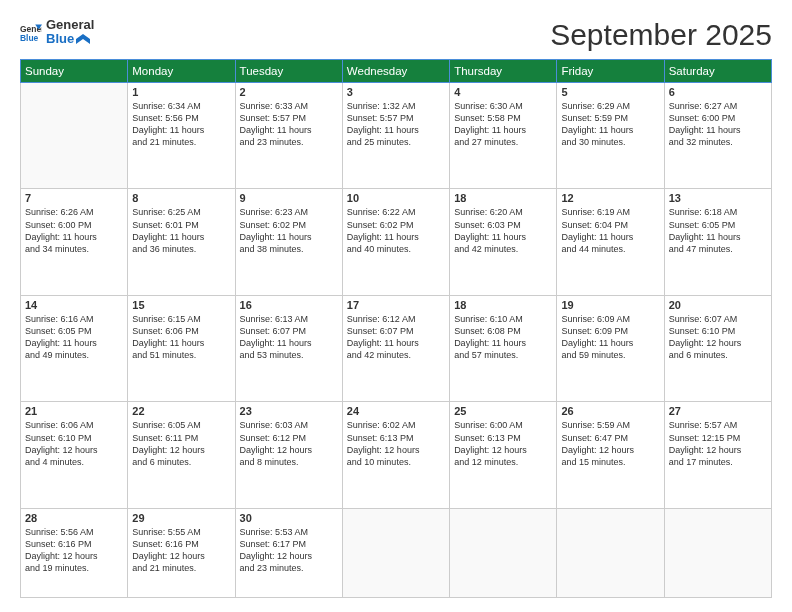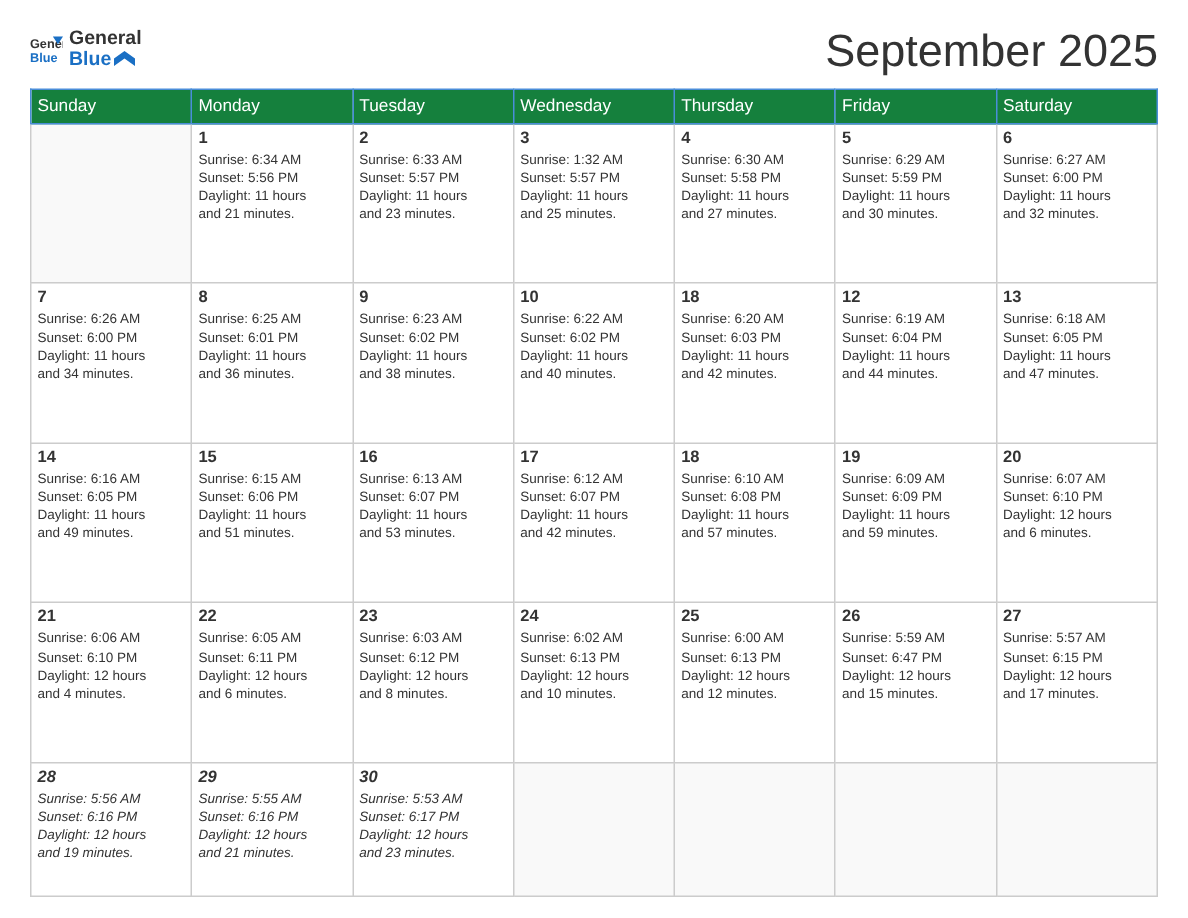--- a/index.html
+++ b/index.html
@@ -79,21 +79,20 @@
     .day-info {
       font-size: 9px;
       color: #333;
       line-height: 1.35;
     }
     .empty-cell {
       background: #f9f9f9;
     }
     .last-row td {
       height: 72px;
-      font-style: italic;
     }
   </style>
 </head>
 <body>
 
 <div class="page">
   <div class="header">
     <div class="logo">
       <svg class="logo-icon" viewBox="0 0 26 26">
         <rect x="0" y="0" width="26" height="26" fill="none"></rect>
@@ -236,21 +235,21 @@
           <td>
             <span class="day-number">25</span>
             <div class="day-info"><span>Sunrise: 6:00 AM</span><br><span>Sunset: 6:13 PM</span><br><span>Daylight: 12 hours</span><br><span>and 12 minutes.</span></div>
           </td>
           <td>
             <span class="day-number">26</span>
             <div class="day-info"><span>Sunrise: 5:59 AM</span><br><span>Sunset: 6:47 PM</span><br><span>Daylight: 12 hours</span><br><span>and 15 minutes.</span></div>
           </td>
           <td>
             <span class="day-number">27</span>
-            <div class="day-info"><span>Sunrise: 5:57 AM</span><br><span>Sunset: 6:15 PM</span><br><span>Daylight: 12 hours</span><br><span>and 17 minutes.</span></div>
+            <div class="day-info"><span>Sunrise: 5:57 AM</span><br><span>Sunset: 12:15 PM</span><br><span>Daylight: 12 hours</span><br><span>and 17 minutes.</span></div>
           </td>
         </tr>
         <tr class="last-row">
           <td>
             <span class="day-number">28</span>
             <div class="day-info"><span>Sunrise: 5:56 AM</span><br><span>Sunset: 6:16 PM</span><br><span>Daylight: 12 hours</span><br><span>and 19 minutes.</span></div>
           </td>
           <td>
             <span class="day-number">29</span>
             <div class="day-info"><span>Sunrise: 5:55 AM</span><br><span>Sunset: 6:16 PM</span><br><span>Daylight: 12 hours</span><br><span>and 21 minutes.</span></div>

